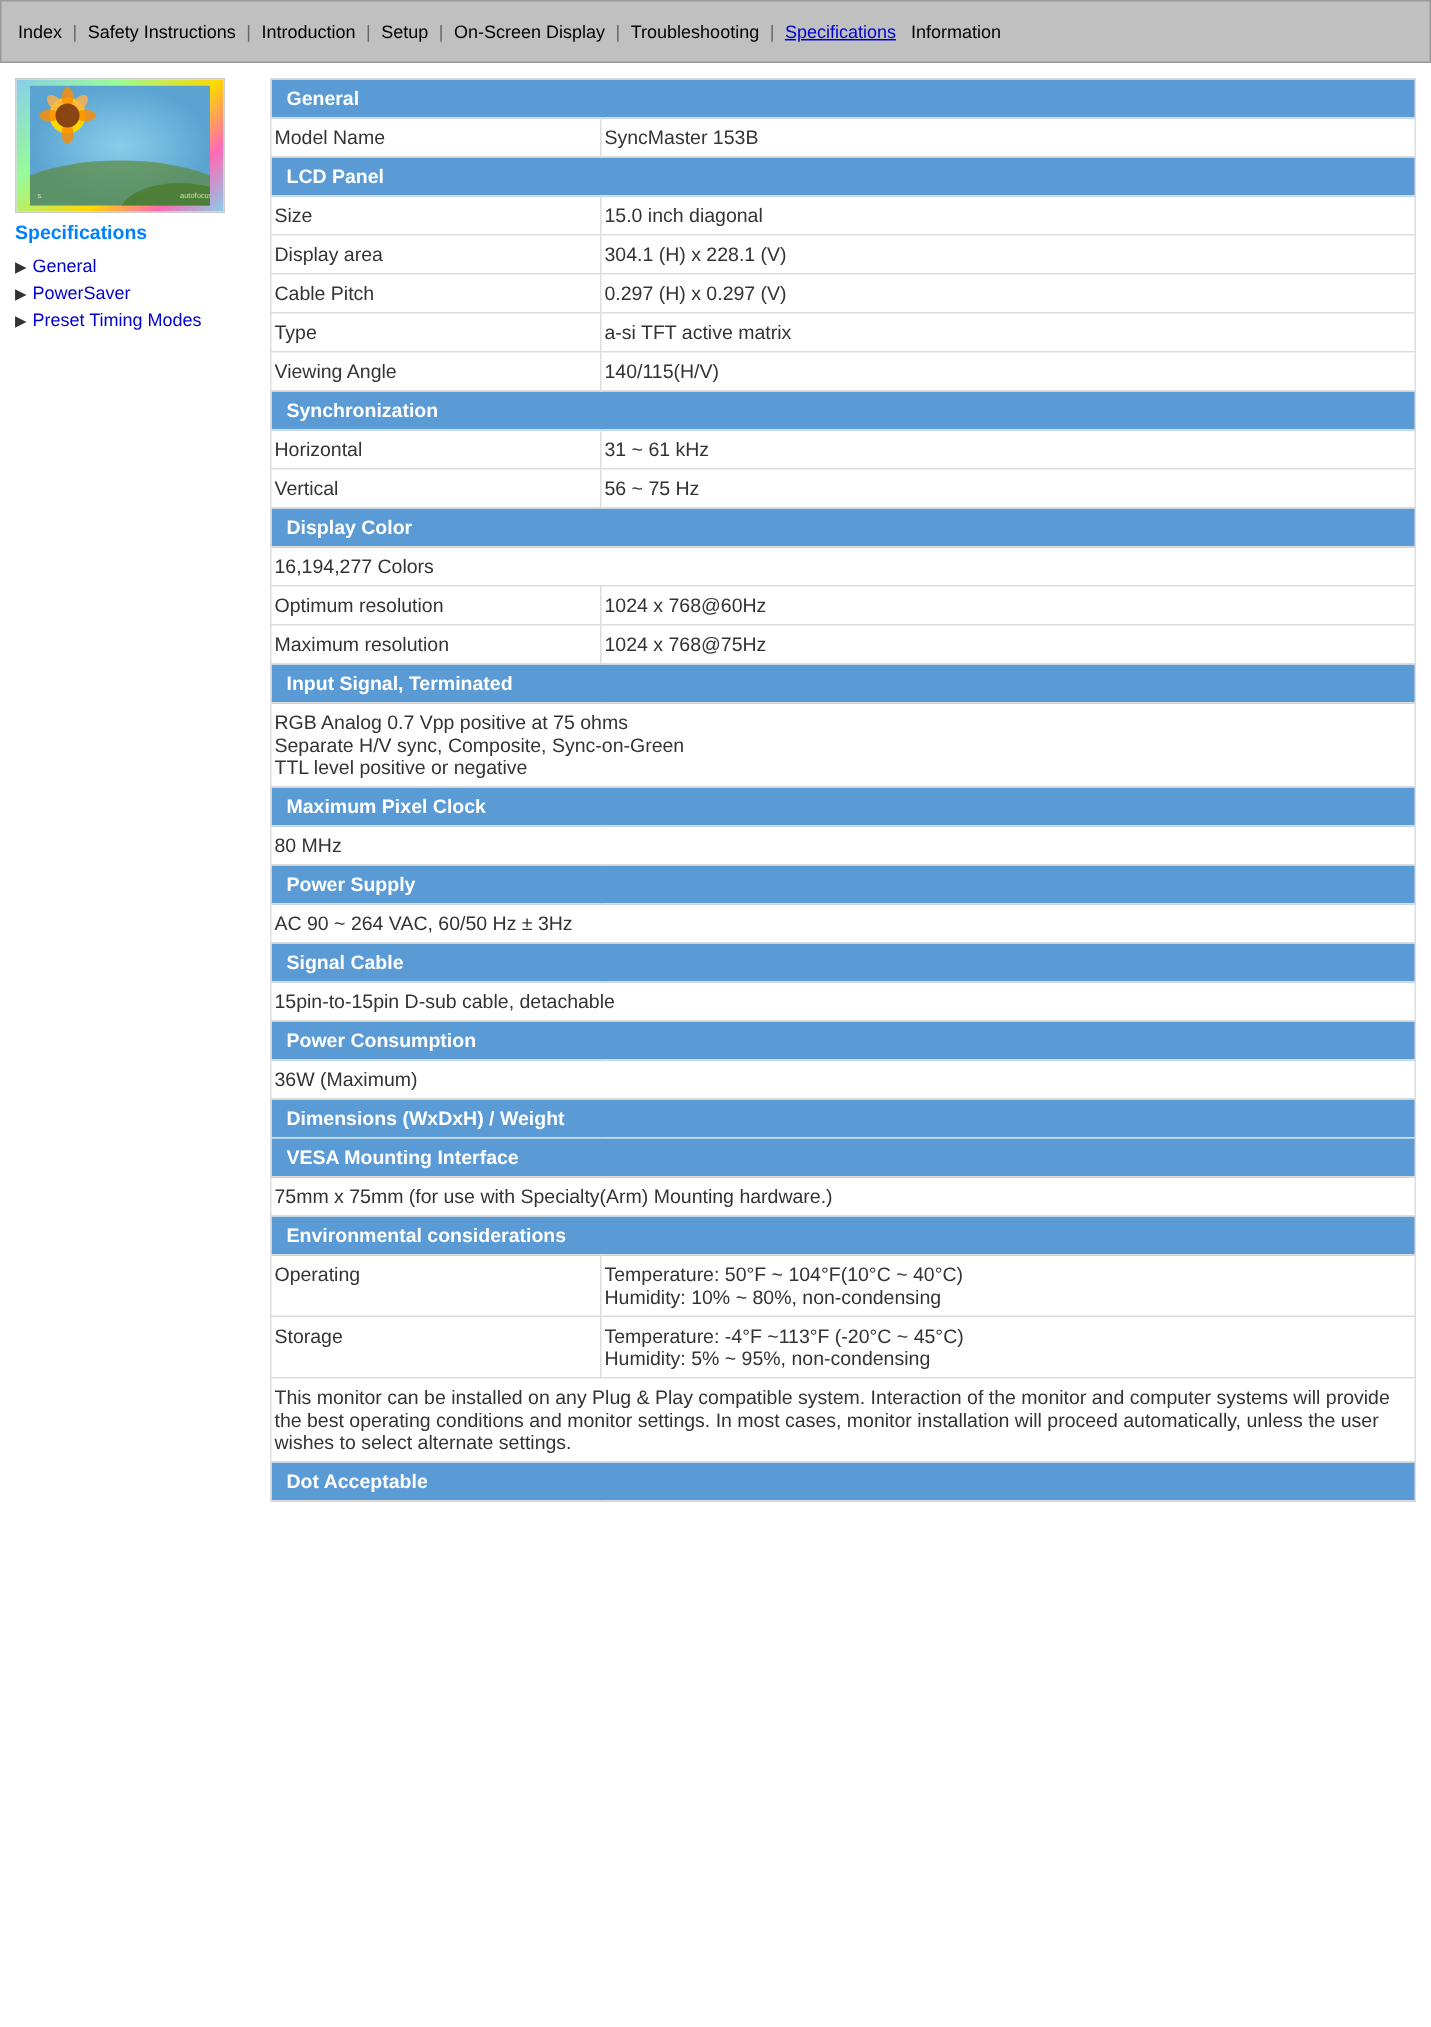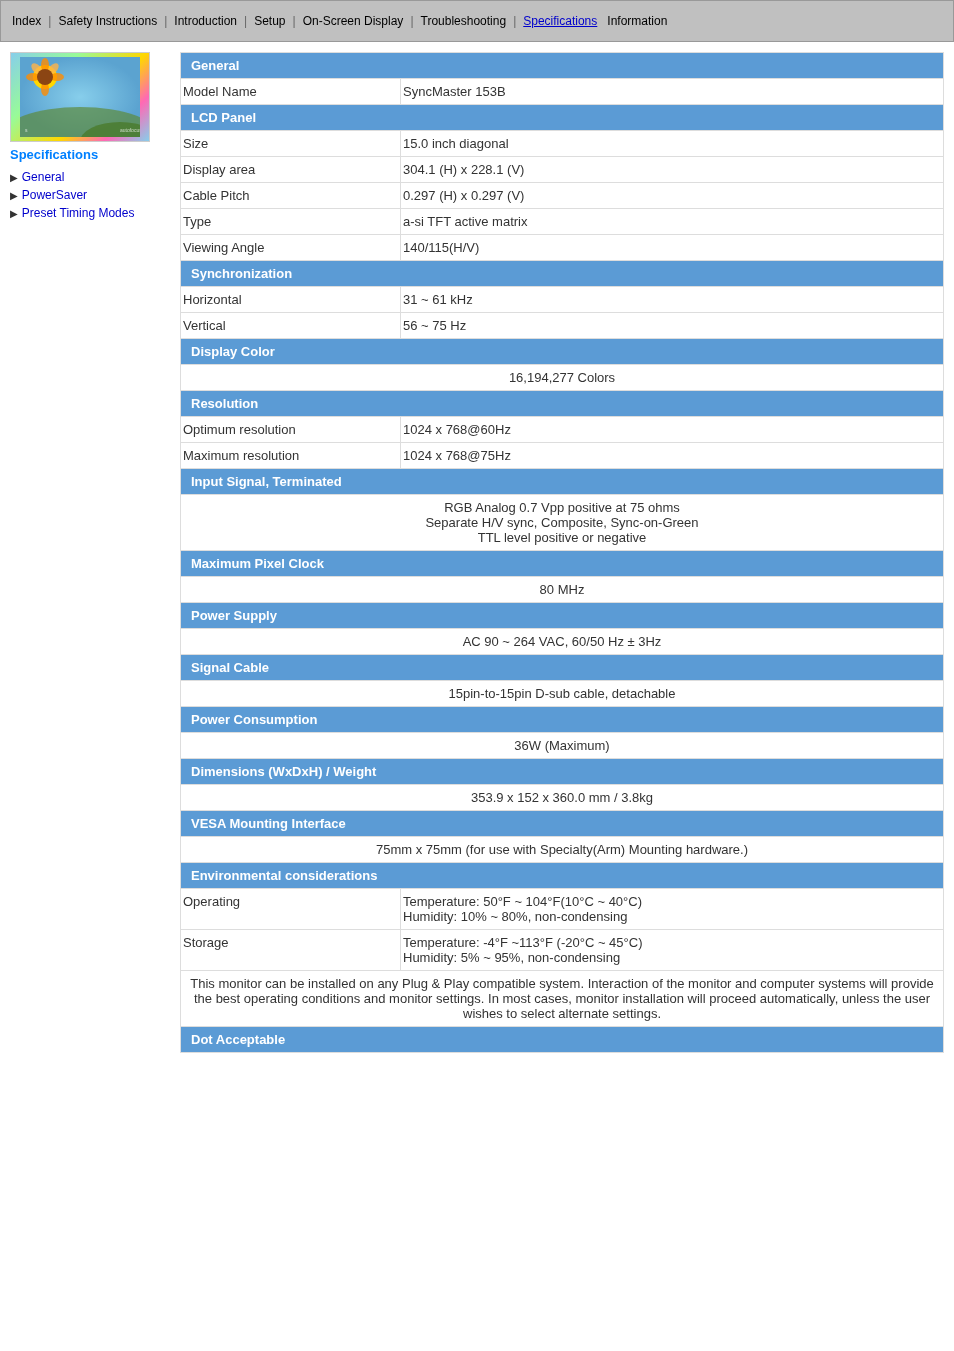--- a/index.html
+++ b/index.html
@@ -110,21 +110,20 @@
     .spec-label {
       width: 220px;
       color: #333;
     }
     .spec-value {
       color: #333;
       border-radius: 11px;
     }
     .full-row td {
       color: #333;
-      text-align: center;
     }
   </style>
 </head>
 <body>
 
 <div class="nav-bar">
   <a class="nav-item">Index</a>
   <span class="nav-separator">|</span>
   <a class="nav-item">Safety Instructions</a>
   <span class="nav-separator">|</span>
@@ -234,23 +233,20 @@
           <tr>
             <td class="spec-label">Vertical</td>
             <td class="spec-value">56 ~ 75 Hz</td>
           </tr>
           <tr class="section-header">
             <td colspan="2">Display Color</td>
           </tr>
           <tr class="full-row">
             <td colspan="2">16,194,277 Colors</td>
           </tr>
-          <tr class="section-header">
-            <td colspan="2">Resolution</td>
-          </tr>
           <tr>
             <td class="spec-label">Optimum resolution</td>
             <td class="spec-value">1024 x 768@60Hz</td>
           </tr>
           <tr>
             <td class="spec-label">Maximum resolution</td>
             <td class="spec-value">1024 x 768@75Hz</td>
           </tr>
           <tr class="section-header">
             <td colspan="2">Input Signal, Terminated</td>
@@ -277,23 +273,20 @@
             <td colspan="2">15pin-to-15pin D-sub cable, detachable</td>
           </tr>
           <tr class="section-header">
             <td colspan="2">Power Consumption</td>
           </tr>
           <tr class="full-row">
             <td colspan="2">36W (Maximum)</td>
           </tr>
           <tr class="section-header">
             <td colspan="2">Dimensions (WxDxH) / Weight</td>
-          </tr>
-          <tr class="full-row">
-            <td colspan="2">353.9 x 152 x 360.0 mm / 3.8kg</td>
           </tr>
           <tr class="section-header">
             <td colspan="2">VESA Mounting Interface</td>
           </tr>
           <tr class="full-row">
             <td colspan="2">75mm x 75mm (for use with Specialty(Arm) Mounting hardware.)</td>
           </tr>
           <tr class="section-header">
             <td colspan="2">Environmental considerations</td>
           </tr>

